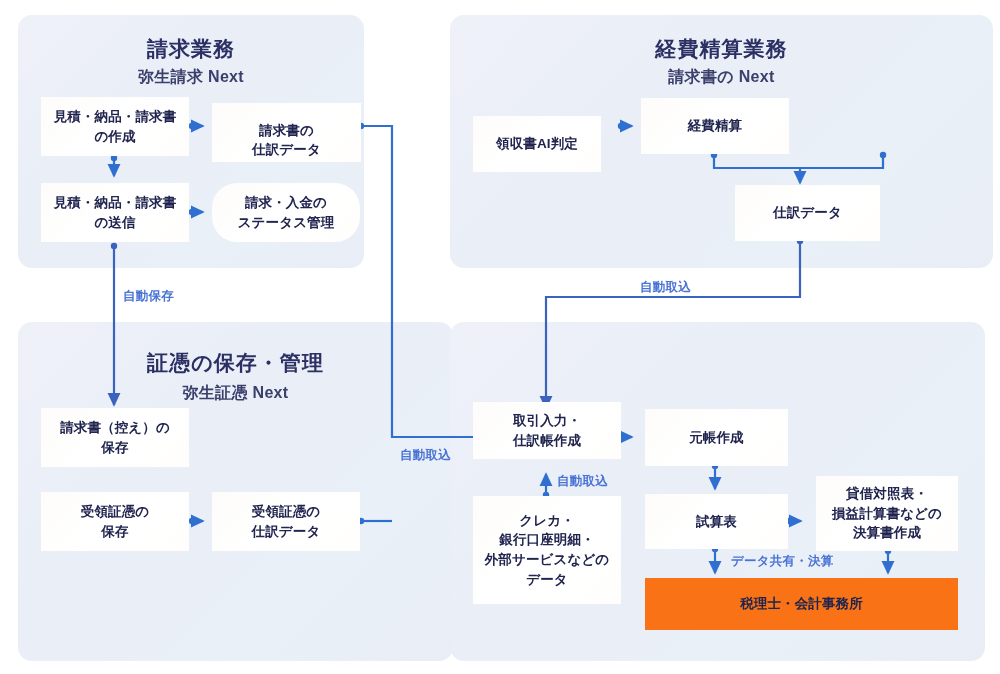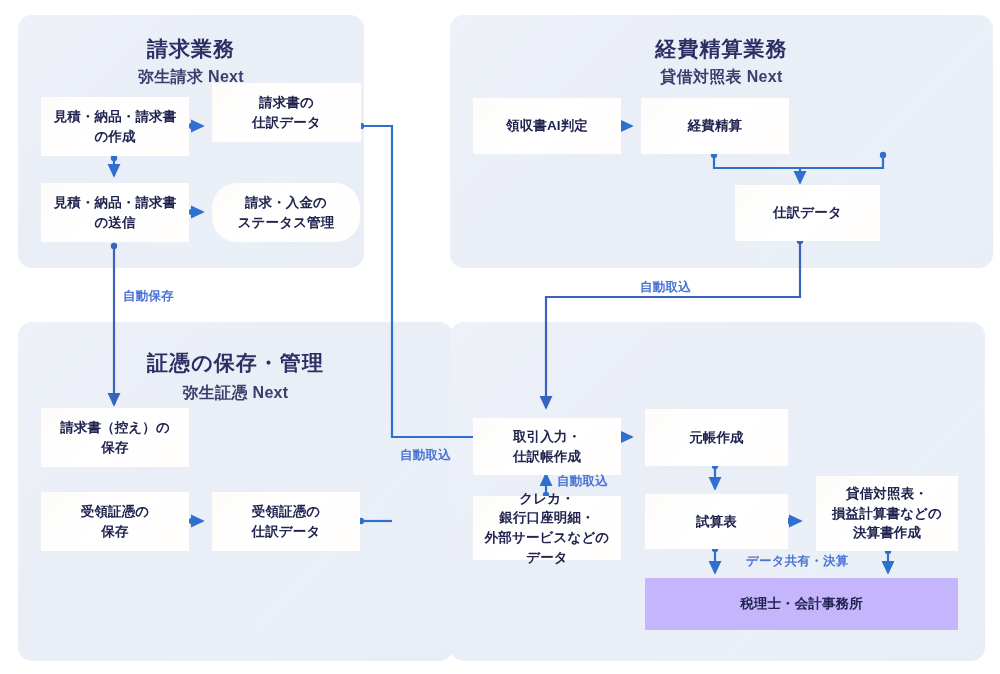--- a/index.html
+++ b/index.html
@@ -29,21 +29,21 @@
   
   .node{
     position:absolute;
     background:linear-gradient(135deg,#fdfcfa 0%,#ffffff 45%,#fffefd 100%);
     display:flex;align-items:center;justify-content:center;
     text-align:center;color:#20244f;font-weight:bold;
     font-size:13.5px;line-height:1.45;letter-spacing:.01em;
     box-sizing:border-box;padding:2px 4px;
   }
   .node.highlight{
-    background:#c4b5fd;color:#20244f;
+    background:#f97316;color:#20244f;
   }
   .node span{display:block;white-space:pre-line;}
 
   
   .conn-label{
     position:absolute;font-size:12.5px;font-weight:bold;
     color:#4a73d6;white-space:nowrap;letter-spacing:.02em;
   }
 
   svg.wires{position:absolute;left:0;top:0;width:1000px;height:674px;overflow:visible;}
@@ -53,21 +53,21 @@
 
 <div id="stage">
 
   <div class="panel" style="left:18px;top:15px;width:346px;height:253px;">
     <div class="panel-title" style="top:20px;">請求業務</div>
     <div class="panel-sub" style="top:52px;">弥生請求 Next</div>
   </div>
 
   <div class="panel" style="left:450px;top:15px;width:535px;height:253px;padding-left:8px;">
     <div class="panel-title" style="top:20px;">経費精算業務</div>
-    <div class="panel-sub" style="top:52px;">貸借対照表 Next</div>
+    <div class="panel-sub" style="top:52px;">請求書の Next</div>
   </div>
 
   <div class="panel" style="left:18px;top:322px;width:435px;height:339px;">
     <div class="panel-title" style="top:27px;">証憑の保存・管理</div>
     <div class="panel-sub" style="top:61px;">弥生証憑 Next</div>
   </div>
 
   <div class="panel" style="left:450px;top:322px;width:535px;height:339px;">
     <div class="panel-sub" style="top:61px;margin-top:32px;">弥生会計 Next</div>
   </div>
@@ -135,34 +135,34 @@
 
       <circle cx="888" cy="551" r="3.2" fill="#2f6fd0" stroke="none"></circle>
       <line x1="888" y1="551" x2="888" y2="573" marker-end="url(#ah)"></line>
     </g>
   </svg>
 
   <div class="node" style="left:41px;top:97px;width:148px;height:59px;">
     <span>見積・納品・請求書
 の作成</span>
   </div>
-  <div class="node" style="left:212px;top:83px;width:149px;height:59px;">
+  <div class="node" style="left:212px;top:103px;width:149px;height:59px;align-items:flex-end;">
     <span>請求書の
 仕訳データ</span>
   </div>
   <div class="node" style="left:41px;top:183px;width:148px;height:59px;">
     <span>見積・納品・請求書
 の送信</span>
   </div>
   <div class="node" style="left:212px;top:183px;width:148px;height:59px;border-radius:25px;">
     <span>請求・入金の
 ステータス管理</span>
   </div>
 
-  <div class="node" style="left:473px;top:98px;width:148px;height:56px;justify-content:center;">
+  <div class="node" style="left:473px;top:116px;width:128px;height:56px;justify-content:center;">
     <span>領収書AI判定</span>
   </div>
   <div class="node" style="left:641px;top:98px;width:148px;height:56px;">
     <span>経費精算</span>
   </div>
   <div class="node" style="left:735px;top:185px;width:145px;height:56px;">
     <span>仕訳データ</span>
   </div>
 
   <div class="node" style="left:41px;top:408px;width:148px;height:59px;">
@@ -171,28 +171,28 @@
   </div>
   <div class="node" style="left:41px;top:492px;width:148px;height:59px;">
     <span>受領証憑の
 保存</span>
   </div>
   <div class="node" style="left:212px;top:492px;width:148px;height:59px;">
     <span>受領証憑の
 仕訳データ</span>
   </div>
 
-  <div class="node" style="left:473px;top:418px;width:148px;height:57px;text-align:center;">
+  <div class="node" style="left:473px;top:402px;width:148px;height:57px;text-align:center;">
     <span>取引入力・
 仕訳帳作成</span>
   </div>
   <div class="node" style="left:645px;top:409px;width:143px;height:57px;">
     <span>元帳作成</span>
   </div>
-  <div class="node" style="left:473px;top:496px;width:148px;height:64px;">
+  <div class="node" style="left:473px;top:496px;width:148px;height:108px;">
     <span>クレカ・
 銀行口座明細・
 外部サービスなどの
 データ</span>
   </div>
   <div class="node" style="left:645px;top:494px;width:143px;height:55px;">
     <span>試算表</span>
   </div>
   <div class="node" style="left:816px;top:476px;width:142px;height:75px;">
     <span>貸借対照表・
@@ -200,15 +200,15 @@
 決算書作成</span>
   </div>
   <div class="node highlight" style="left:645px;top:578px;width:313px;height:52px;">
     <span>税理士・会計事務所</span>
   </div>
 
   <div class="conn-label" style="left:123px;top:288px;">自動保存</div>
   <div class="conn-label" style="left:400px;top:447px;">自動取込</div>
   <div class="conn-label" style="left:640px;top:279px;">自動取込</div>
   <div class="conn-label" style="left:557px;top:473px;">自動取込</div>
-  <div class="conn-label" style="left:746px;top:553px;">データ共有・決算</div>
+  <div class="conn-label" style="left:731px;top:553px;">データ共有・決算</div>
 
 </div>
 
 </body></html>

